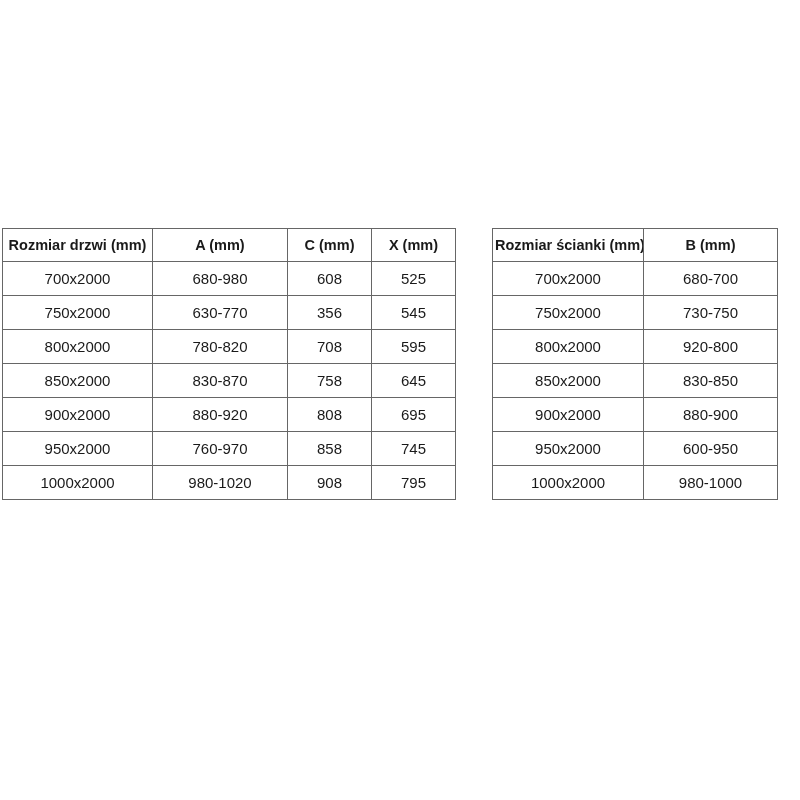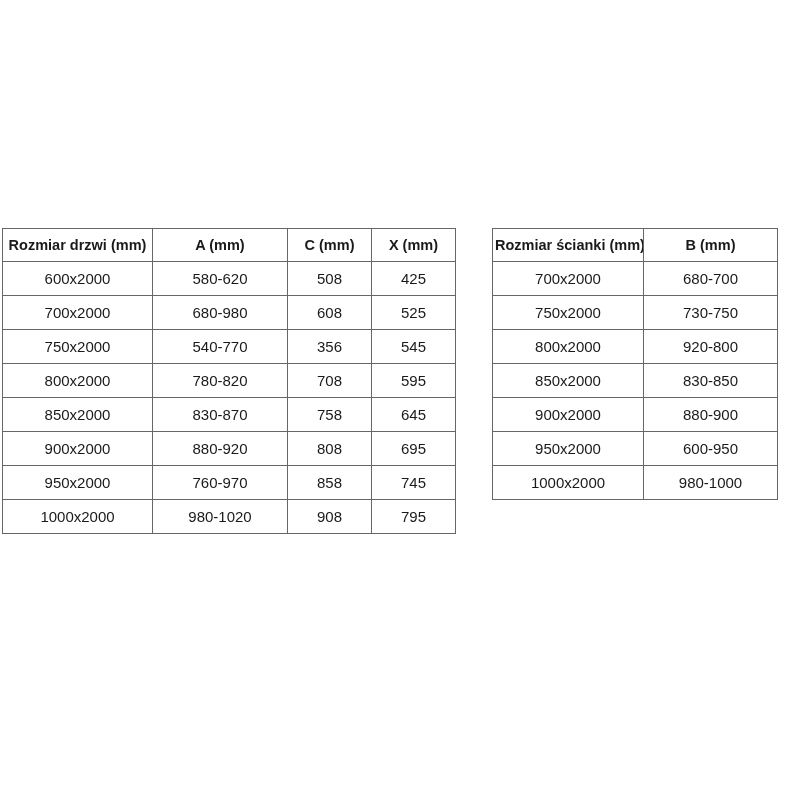--- a/index.html
+++ b/index.html
@@ -69,34 +69,28 @@
     <thead>
       <tr>
         <th>Rozmiar drzwi (mm)</th>
         <th>A (mm)</th>
         <th>C (mm)</th>
         <th>X (mm)</th>
       </tr>
     </thead>
     <tbody>
         <tr>
-          <td>600x2000</td>
-          <td>580-620</td>
-          <td>508</td>
-          <td>425</td>
-        </tr>
-        <tr>
           <td>700x2000</td>
           <td>680-980</td>
           <td>608</td>
           <td>525</td>
         </tr>
         <tr>
           <td>750x2000</td>
-          <td>540-770</td>
+          <td>630-770</td>
           <td>356</td>
           <td>545</td>
         </tr>
         <tr>
           <td>800x2000</td>
           <td>780-820</td>
           <td>708</td>
           <td>595</td>
         </tr>
         <tr>

